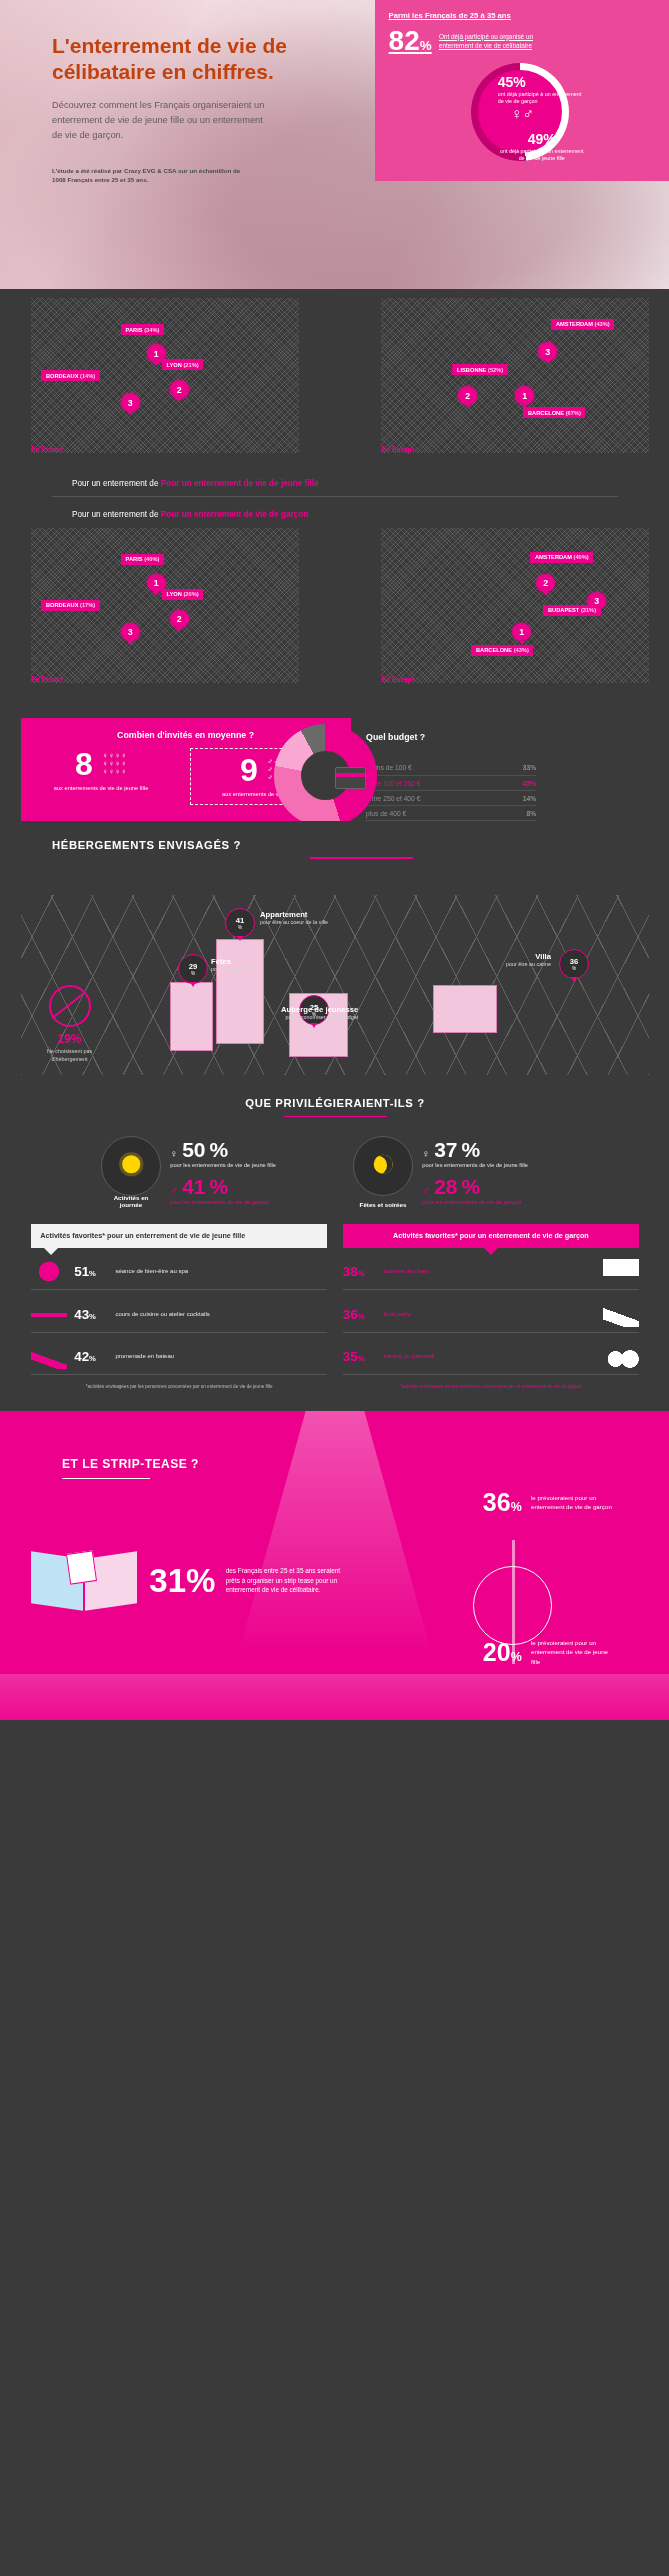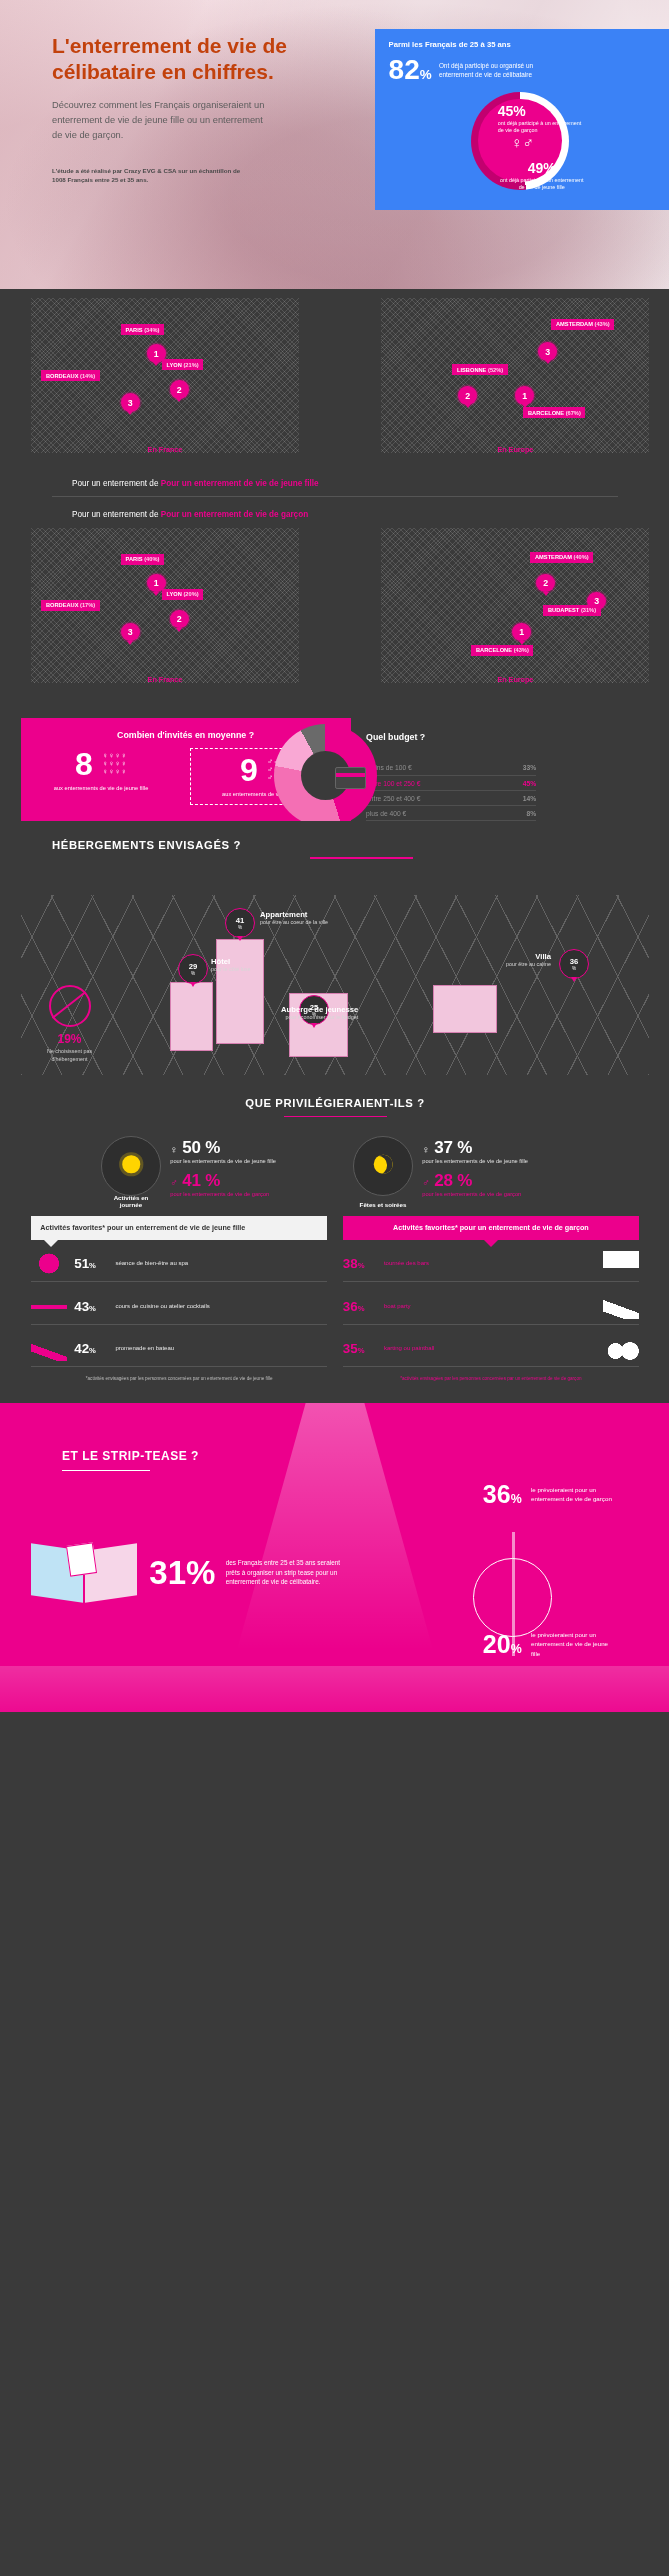--- a/index.html
+++ b/index.html
@@ -13,21 +13,21 @@
       linear-gradient(120deg,#e8c9cf 0%,#f3dde2 25%,#e0bfc7 45%,#cfa9b4 65%,#e9d2d8 85%,#f6eef0 100%);
   }
   .hero-bg:after{content:"";position:absolute;inset:0;background:
       radial-gradient(ellipse at 60% 70%, rgba(120,60,80,.25) 0 30%, rgba(0,0,0,0) 70%),
       radial-gradient(ellipse at 20% 90%, rgba(200,150,160,.4) 0 40%, rgba(0,0,0,0) 75%);}
   .hero-inner{position:relative;z-index:3;padding:33px 0 0 52px;width:330px;}
   .hero h1{font-size:21px;line-height:1.22;margin:0 0 13.4px;color:#c2410c;font-weight:bold;}
   .hero p.lead{font-size:9.3px;line-height:1.62;color:#5d5d5d;margin:0 0 23px;max-width:216px;}
   .hero p.note{font-size:6.2px;line-height:1.55;color:#4a4a4a;font-weight:bold;max-width:196px;margin:0;}
 
-  .panel{position:absolute;right:0;top:29px;width:268px;background:#3b82f6;padding:11.3px 13.4px 15.5px;z-index:4;}
+  .panel{position:absolute;right:0;top:0;width:268px;background:#ec4899;padding:11.3px 13.4px 15.5px;z-index:4;text-decoration:underline;}
   .panel h2{font-size:7.7px;margin:0 0 7.2px;font-weight:bold;color:#fff;}
   .panel-row{display:flex;align-items:flex-start;gap:7.2px;}
   .big-pct{font-size:28px;font-weight:bold;line-height:1;color:#fff;text-align:right;}
   .big-pct small{font-size:13.4px;}
   .panel-desc{font-size:6.4px;line-height:1.5;color:#fff;padding-top:4.1px;max-width:98px;}
   .donut-wrap{position:relative;width:118px;height:103px;margin:7.2px auto 0;}
   .donut{position:absolute;left:7.7px;top:0;width:98px;height:98px;border-radius:50%;
      background:conic-gradient(#ffffff 0 48%, #c2006f 48% 100%);}
   .donut:after{content:"";position:absolute;left:7.2px;top:7.2px;right:7.2px;bottom:7.2px;border-radius:50%;background:#ec008c;}
   .donut-center{position:absolute;left:50%;top:50%;transform:translate(-50%,-50%);z-index:3;text-align:center;font-size:15.5px;line-height:1;}
@@ -39,21 +39,21 @@
   
   .sec{position:relative;background:#3a3a3a;}
   .sec-title{text-align:center;font-size:11.3px;letter-spacing:0.6px;font-weight:bold;color:#fff;padding:17.5px 0 5.2px;position:relative;}
   .sec-title .bar{display:block;width:103px;height:1.5px;background:#ec008c;margin:6.2px auto 0;}
   .sec-title-left{text-align:left;padding-left:52px;}
 
   .dest{padding-bottom:5.2px;}
   .maps{position:relative;height:175px;margin-top:9.3px;}
   .mapbox{position:absolute;top:0;width:268px;height:155px;}
   .mapbox.fr{left:31px;} .mapbox.eu{right:20.6px;}
-  .maplabel{position:absolute;bottom:-1px;width:100%;text-align:center;color:#ec008c;font-size:7.2px;font-weight:bold;}
+  .maplabel{position:absolute;bottom:-1px;width:100%;color:#ec008c;font-size:7.2px;font-weight:bold;font-family:Liberation Serif, serif;}
   .shape{position:absolute;inset:0;background:
      repeating-linear-gradient(45deg, rgba(255,255,255,.14) 0 0.5px, rgba(0,0,0,0) 0.5px 2.6px),
      repeating-linear-gradient(-45deg, rgba(255,255,255,.14) 0 0.5px, rgba(0,0,0,0) 0.5px 2.6px);
      opacity:.95;}
   .pin{position:absolute;width:18.5px;height:18.5px;border-radius:50%;background:#ec008c;color:#fff;font-size:8.8px;font-weight:bold;
        display:flex;align-items:center;justify-content:center;box-shadow:0 0 0 1.5px rgba(236,0,140,.25);}
   .pin:after{content:"";position:absolute;bottom:-3.6px;left:50%;transform:translateX(-50%);
        border-left:3.1px solid transparent;border-right:3.1px solid transparent;border-top:4.6px solid #ec008c;}
   .tag{position:absolute;background:#ec008c;color:#fff;font-size:5.7px;font-weight:bold;padding:2.6px 4.6px;white-space:nowrap;}
   .tag .pc{color:#ffd4ec;font-weight:bold;}
@@ -111,21 +111,21 @@
   .priv-row{display:flex;justify-content:center;gap:36px;margin-top:13.4px;}
   .priv-card{display:flex;gap:9.3px;width:216px;}
   .circ{width:58px;height:58px;border-radius:50%;background:#2e2e2e;border:1px solid #5a5a5a;flex:none;position:relative;}
   .circ .lbl{position:absolute;left:0;right:0;bottom:-13.4px;text-align:center;font-size:6.2px;font-weight:bold;}
   .sun{position:absolute;left:50%;top:48%;transform:translate(-50%,-50%);width:17.5px;height:17.5px;border-radius:50%;background:#ffd400;
        box-shadow:0 0 0 3.1px rgba(255,212,0,.25);}
   .moon{position:absolute;left:50%;top:48%;transform:translate(-50%,-50%);width:18.5px;height:18.5px;border-radius:50%;
        background:#ffd400;box-shadow:inset -5.7px 1px 0 0 #2e2e2e;}
   .pstat{padding-top:2.1px;}
   .pline{display:flex;align-items:baseline;gap:4.1px;}
-  .pnum{font-size:17px;font-weight:bold;}
+  .pnum{font-size:21px;font-weight:bold;}
   .pnum.pink{color:#ec008c;}
   .ptxt{font-size:5.7px;line-height:1.35;color:#e2e2e2;}
   .ptxt.pink{color:#ec008c;}
   .pico{font-size:10.3px;color:#fff;}
   .pico.pink{color:#ec008c;}
 
   
   .fav{display:flex;gap:15.5px;padding:17.5px 31px 5.2px;}
   .favcol{flex:1;}
   .ribbon{position:relative;background:#f2f2f2;color:#333;font-size:7.2px;font-weight:bold;padding:7.2px 9.3px;line-height:1.35;}
@@ -311,21 +311,21 @@
       <div class="hl" style="left:260px;top:46px;">
         <div class="t">Appartement</div>
         <div class="s">pour être au coeur de la ville</div>
       </div>
 
       <div class="mk" style="left:178px;top:90px;">
           <span>29</span>
           <small>%</small>
         </div>
       <div class="hl" style="left:211px;top:93px;">
-        <div class="t">Hôtel</div>
+        <div class="t">Fêtes</div>
         <div class="s">pour le côté luxe</div>
       </div>
 
       <div class="mk" style="left:299px;top:131px;">
           <span>25</span>
           <small>%</small>
         </div>
       <div class="hl" style="left:281px;top:106px;text-align:right;margin-top:35px;">
         <div class="t">Auberge de jeunesse</div>
         <div class="s">pour économiser sur le budget</div>

